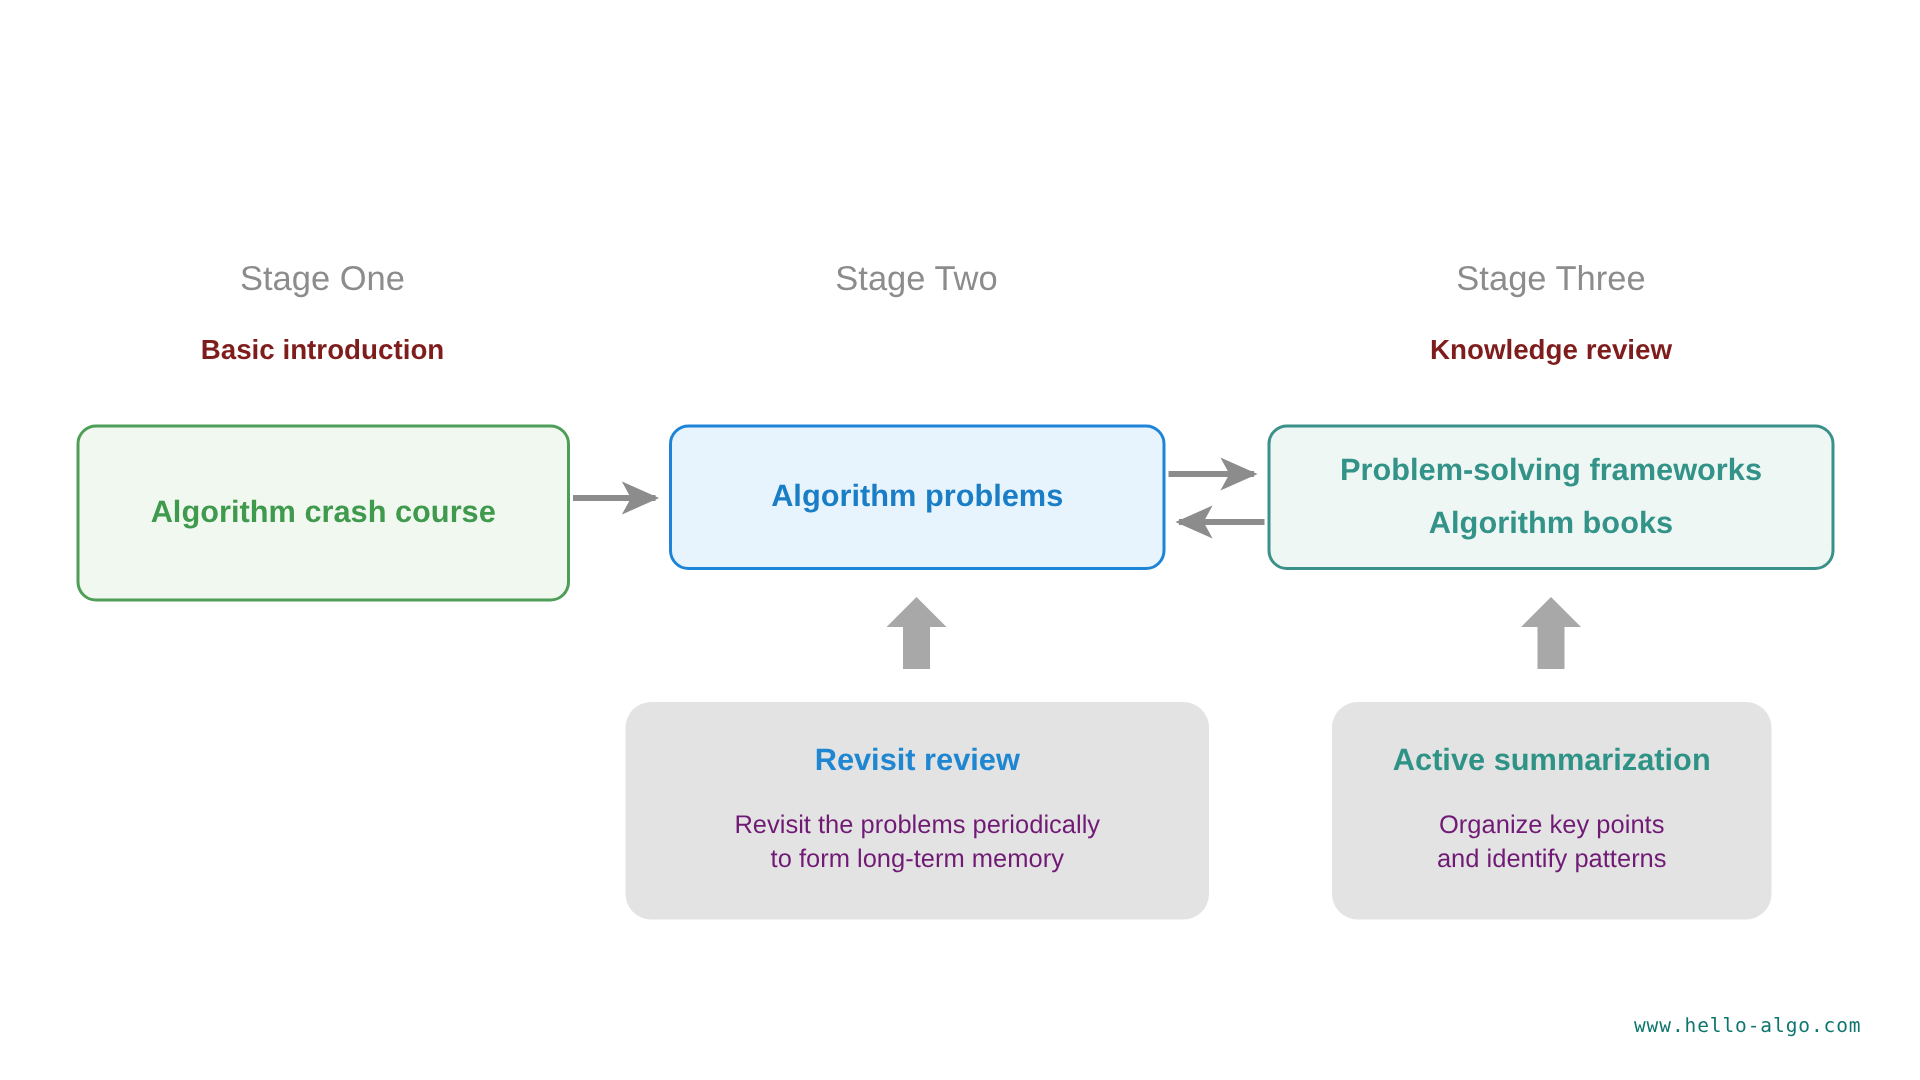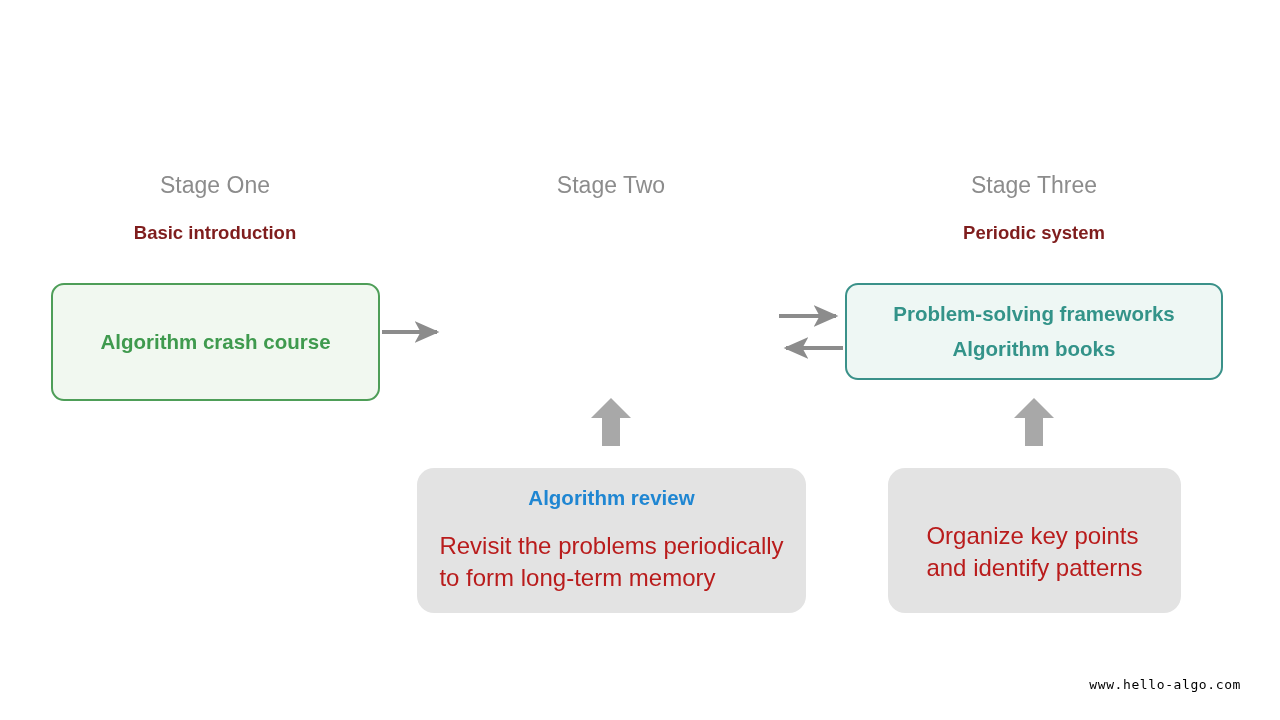--- a/index.html
+++ b/index.html
@@ -96,24 +96,24 @@
     padding: 0 14px;
   }
   .note-title {
     font-weight: 700;
     font-size: 20.5px;
     line-height: 1;
     white-space: nowrap;
   }
   .note-body {
     margin-top: 22px;
-    font-size: 24px;
-    color: #b91c1c;
+    font-size: 17px;
+    color: #701a75;
     line-height: 1.32;
-    text-align: left;
+    text-align: center;
     white-space: pre-line;
   }
 
   #note-review { left: 417px; top: 468px; width: 389px; height: 145px; }
   #note-review .note-title { color: #1f86d2; }
 
   #note-summary { left: 888px; top: 468px; width: 293px; height: 145px; }
   #note-summary .note-title { color: #2e9386; }
 
   
@@ -131,55 +131,59 @@
     height: 48px;
   }
 
   
   #watermark {
     position: absolute;
     right: 39px;
     top: 677px;
     font-family: "DejaVu Sans Mono", "Liberation Mono", monospace;
     font-size: 13px;
-    color: #000000;
+    color: #0f766e;
     letter-spacing: 0.6px;
     white-space: nowrap;
   }
 </style>
 </head>
 <body>
 
 <div id="canvas">
 
   <div class="stage-title" style="left:115px; top:174px; width:200px;">Stage One</div>
   <div class="stage-subtitle" style="left:115px; top:224px; width:200px;">Basic introduction</div>
 
   <div class="stage-title" style="left:511px; top:174px; width:200px;">Stage Two</div>
 
   <div class="stage-title" style="left:934px; top:174px; width:200px;">Stage Three</div>
-  <div class="stage-subtitle" style="left:934px; top:224px; width:200px;">Periodic system</div>
+  <div class="stage-subtitle" style="left:934px; top:224px; width:200px;">Knowledge review</div>
 
   <div class="stage-box" id="box-one">
     <div class="line">Algorithm crash course</div>
   </div>
 
+  <div class="stage-box" id="box-two">
+    <div class="line">Algorithm problems</div>
+  </div>
 
   <div class="stage-box" id="box-three">
     <div class="line">Problem-solving frameworks</div>
     <div class="line">Algorithm books</div>
   </div>
 
   <div class="note-box" id="note-review">
-    <div class="note-title">Algorithm review</div>
+    <div class="note-title">Revisit review</div>
     <div class="note-body">Revisit the problems periodically
 to form long-term memory</div>
   </div>
 
   <div class="note-box" id="note-summary">
+    <div class="note-title">Active summarization</div>
     <div class="note-body">Organize key points
 and identify patterns</div>
   </div>
 
   <svg id="connectors" viewBox="0 0 1280 720" width="1280" height="720" aria-hidden="true">
     <defs>
       <marker id="arrowhead-right" markerWidth="7" markerHeight="7" refX="5.6" refY="3" orient="auto" markerUnits="strokeWidth">
         <path d="M0,0.25 L6.2,3 L0,5.75 L1.5,3 Z" fill="#8c8c8c"></path>
       </marker>
       <marker id="arrowhead-left" markerWidth="7" markerHeight="7" refX="5.6" refY="3" orient="auto" markerUnits="strokeWidth">

